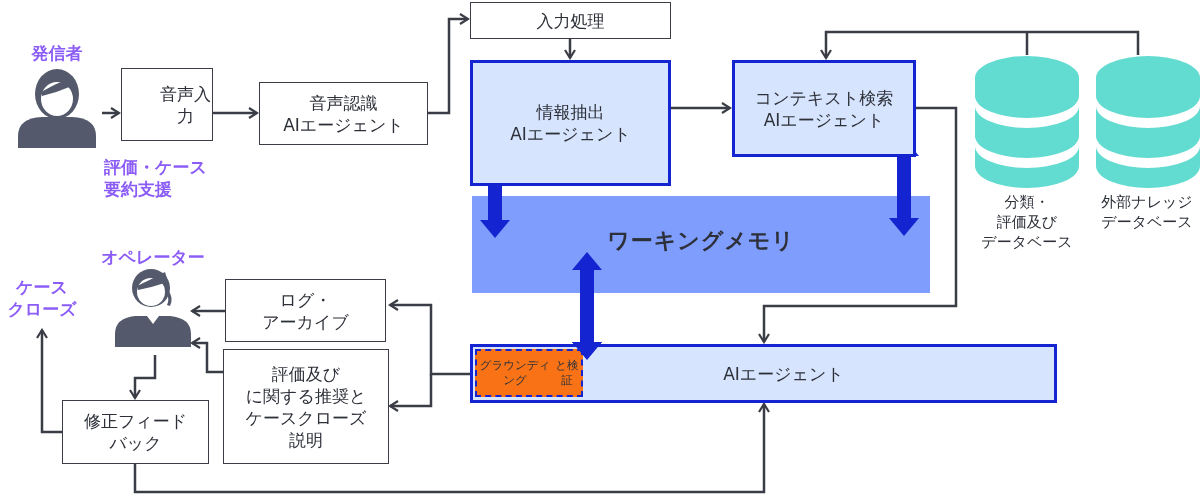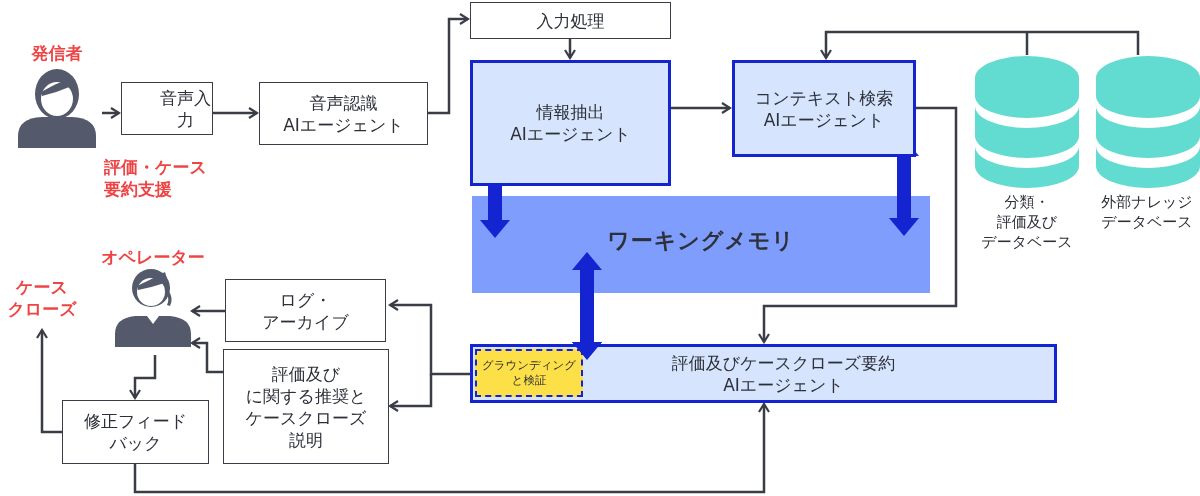--- a/index.html
+++ b/index.html
@@ -3,27 +3,27 @@
 <meta charset="utf-8">
 <style>
   html, body { margin:0; padding:0; background:#ffffff; }
   body { width:1200px; height:496px; position:relative; overflow:hidden;
          font-family:"DejaVu Sans","Liberation Sans",sans-serif; color:#2d3039; }
   #canvas { position:absolute; left:0; top:0; width:1200px; height:496px; }
   .box { position:absolute; box-sizing:border-box; border:1.5px solid #3a3d46; background:#fff;
          display:flex; flex-direction:column; align-items:center; justify-content:center;
          text-align:center; font-size:17px; line-height:22px; color:#2d3039; }
   .agent { border:3.5px solid #1424d0; background:#d6e4fd; }
-  .label-bold { position:absolute; font-weight:bold; font-size:17px; line-height:22px; color:#ef4444; text-align:center; white-space:nowrap; }
+  .label-bold { position:absolute; font-weight:bold; font-size:17px; line-height:22px; color:#8b5cf6; text-align:center; white-space:nowrap; }
   .db-label { position:absolute; font-size:15px; line-height:20px; text-align:center; color:#2d3039; white-space:nowrap; }
   .wm { position:absolute; left:472px; top:196px; width:458px; height:97px; background:#7f9dfc; }
   .wm-text { position:absolute; left:472px; top:226px; width:458px; text-align:center; font-weight:bold; font-size:22px; color:#2d3039; letter-spacing:1px; }
   .ground { position:absolute; left:475px; top:349px; width:108px; height:48px; box-sizing:border-box;
-            border:2.5px dashed #1424d0; background:#fde047; font-size:11.5px; line-height:15px;
-            display:flex; flex-direction:column; align-items:center; justify-content:center; text-align:center; }
+            border:2.5px dashed #1424d0; background:#f97316; font-size:11.5px; line-height:15px;
+            display:flex; flex-direction:row; align-items:center; justify-content:center; text-align:center; }
 </style>
 </head>
 <body>
 
 <svg id="canvas" viewBox="0 0 1200 496" xmlns="http://www.w3.org/2000/svg">
   <defs>
     <marker id="arr" markerWidth="12" markerHeight="12" refX="10" refY="6" orient="auto" markerUnits="userSpaceOnUse">
       <path d="M2,1 L10,6 L2,11" fill="none" stroke="#3a3d46" stroke-width="2.2"></path>
     </marker>
   </defs>
@@ -108,21 +108,21 @@
   <div>評価・ケース</div>
   <div>要約支援</div>
 </div>
 
 <div class="label-bold" style="left:92px;top:246px;width:122px;">オペレーター</div>
 <div class="label-bold" style="left:2px;top:276px;width:80px;">
   <div>ケース</div>
   <div>クローズ</div>
 </div>
 
-<div class="box" style="left:121px;top:82px;width:92px;height:53px;padding-left:37px;">
+<div class="box" style="left:121px;top:68px;width:92px;height:73px;padding-left:37px;">
   <div>音声入力</div>
 </div>
 <div class="box" style="left:259px;top:82px;width:169px;height:63px;">
   <div>音声認識</div>
   <div>AIエージェント</div>
 </div>
 <div class="box" style="left:470px;top:2px;width:201px;height:37px;">
   <div>入力処理</div>
 </div>
 <div class="box agent" style="left:470px;top:60px;width:201px;height:126px;">
@@ -142,21 +142,20 @@
     <rect x="488" y="196" width="14" height="24"></rect>
     <polygon points="480,220 495,238 510,220"></polygon>
     <rect x="897" y="196" width="14" height="22"></rect>
     <polygon points="889,218 904,236 919,218"></polygon>
     <rect x="580" y="270" width="14" height="23"></rect>
     <polygon points="572,270 587,252 602,270"></polygon>
   </g>
 </svg>
 
 <div class="box agent" style="left:470px;top:344px;width:587px;height:59px;">
-  <div style="margin-left:40px;">評価及びケースクローズ要約</div>
   <div style="margin-left:40px;">AIエージェント</div>
 </div>
 <div class="ground">
   <div>グラウンディング</div>
   <div>と検証</div>
 </div>
 <svg style="position:absolute;left:0;top:0;" width="1200" height="496">
   <g fill="#1424d0">
     <rect x="580" y="293" width="14" height="49"></rect>
     <polygon points="572,342 587,360 602,342"></polygon>

